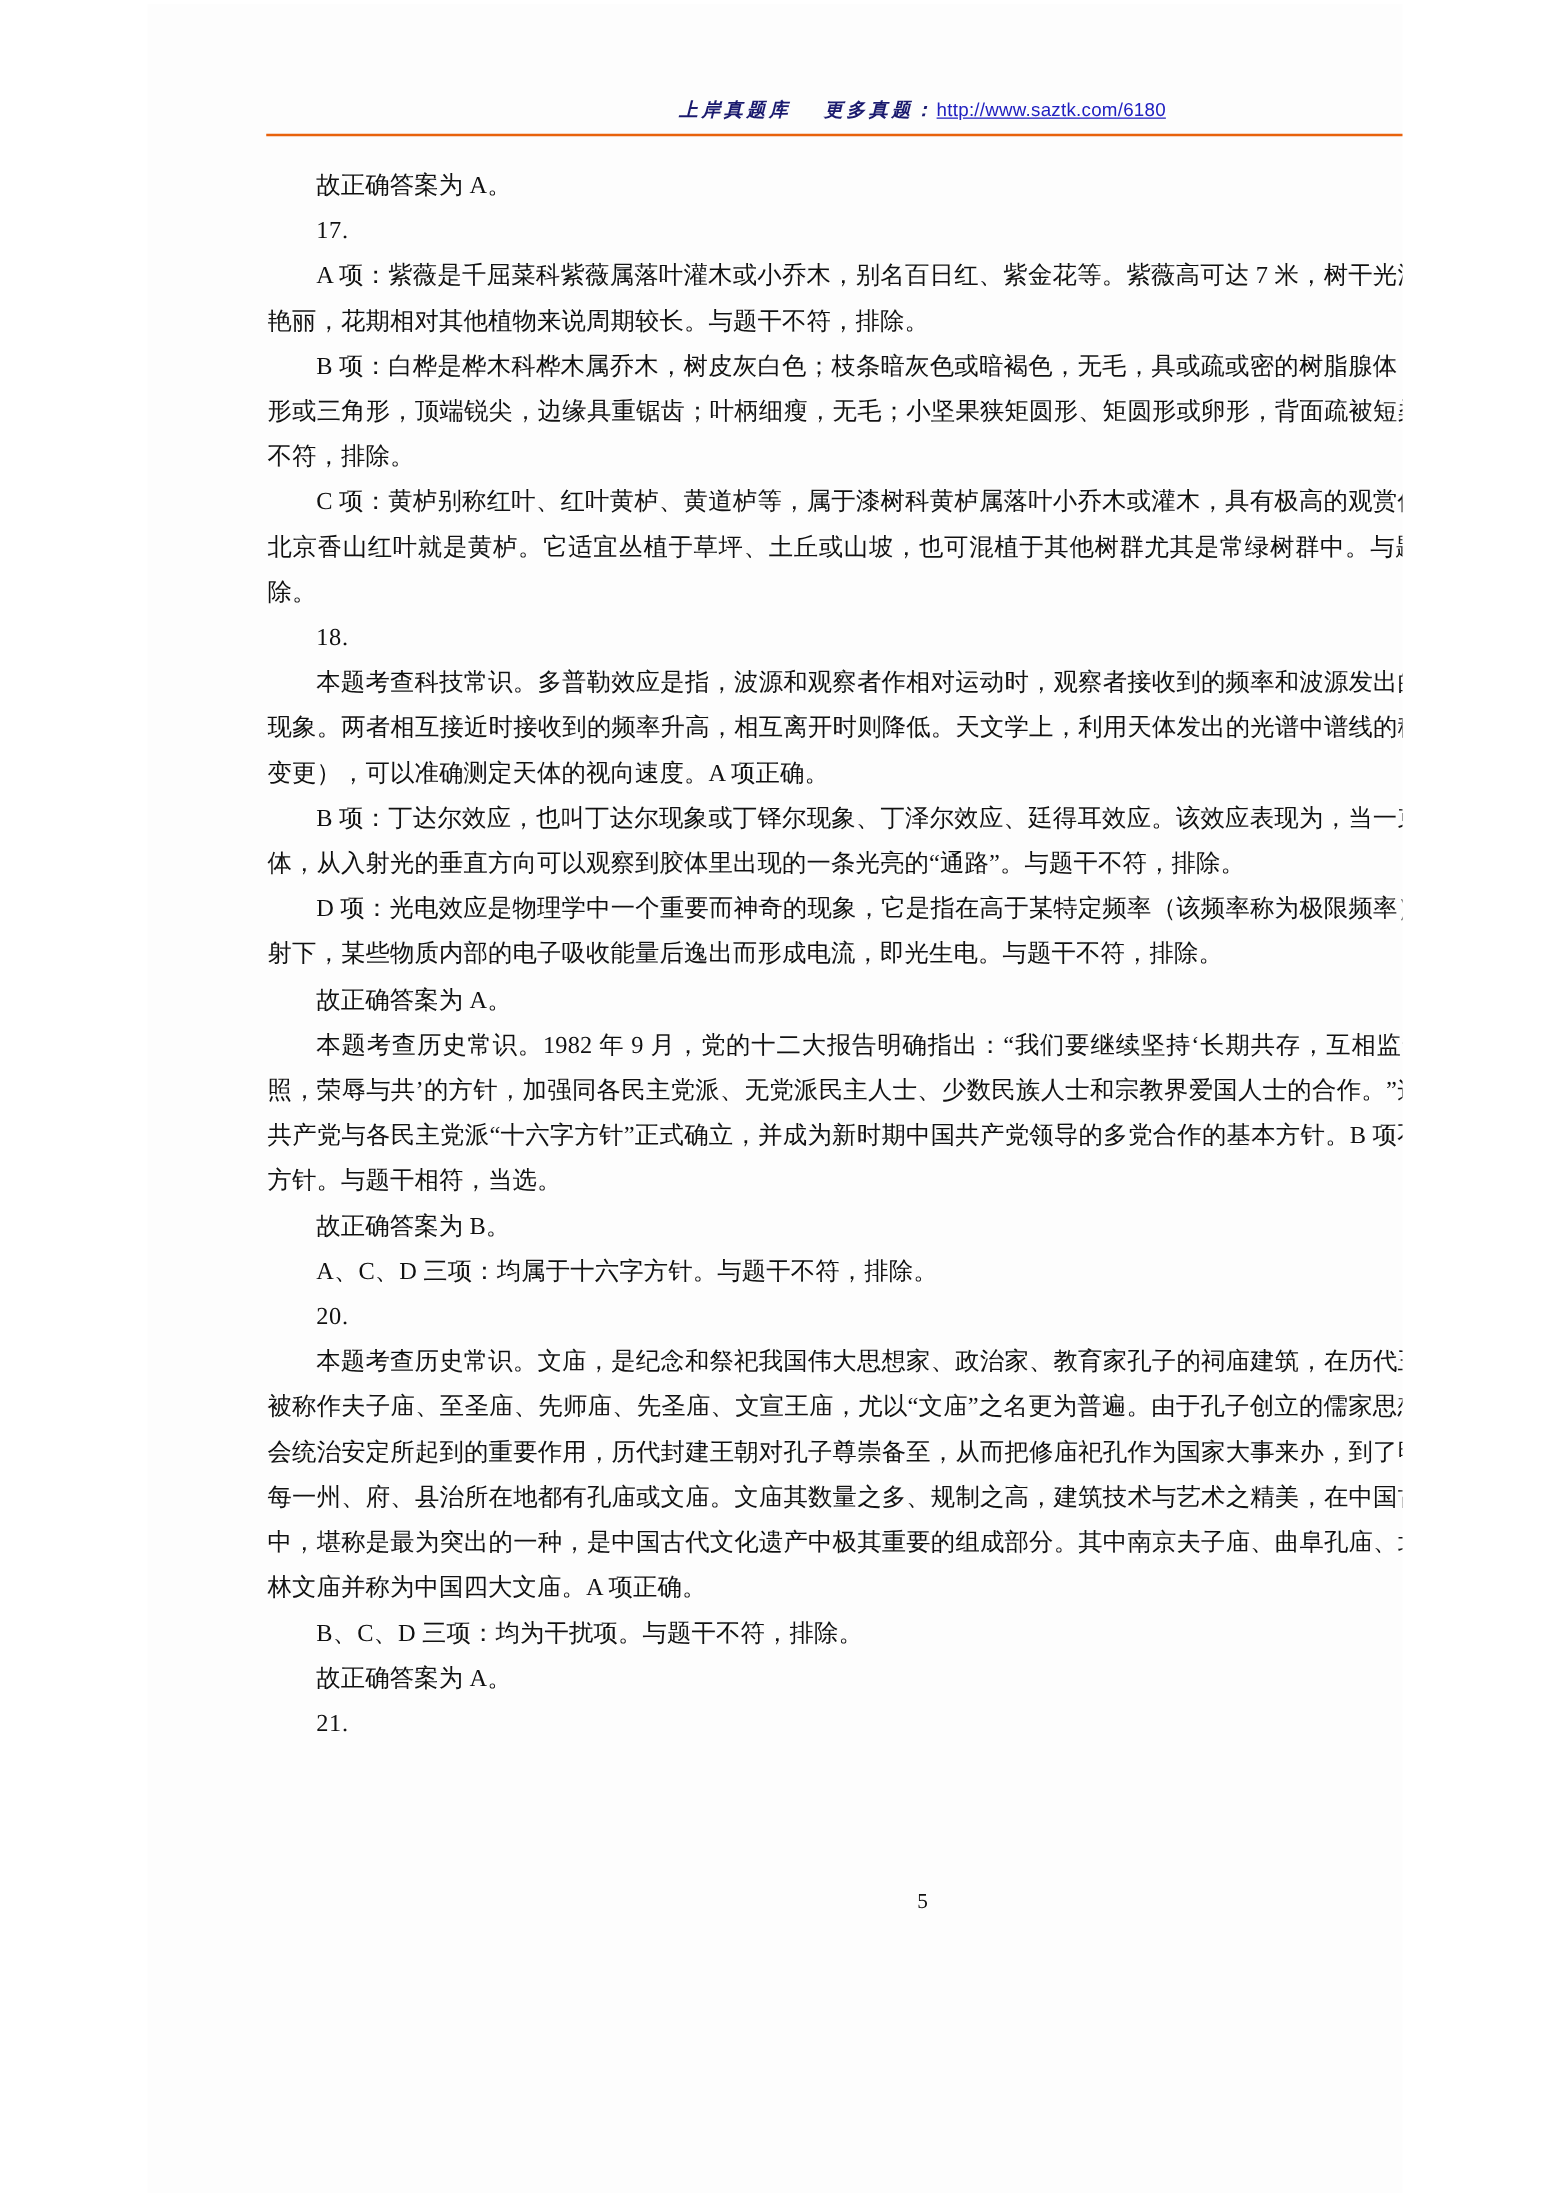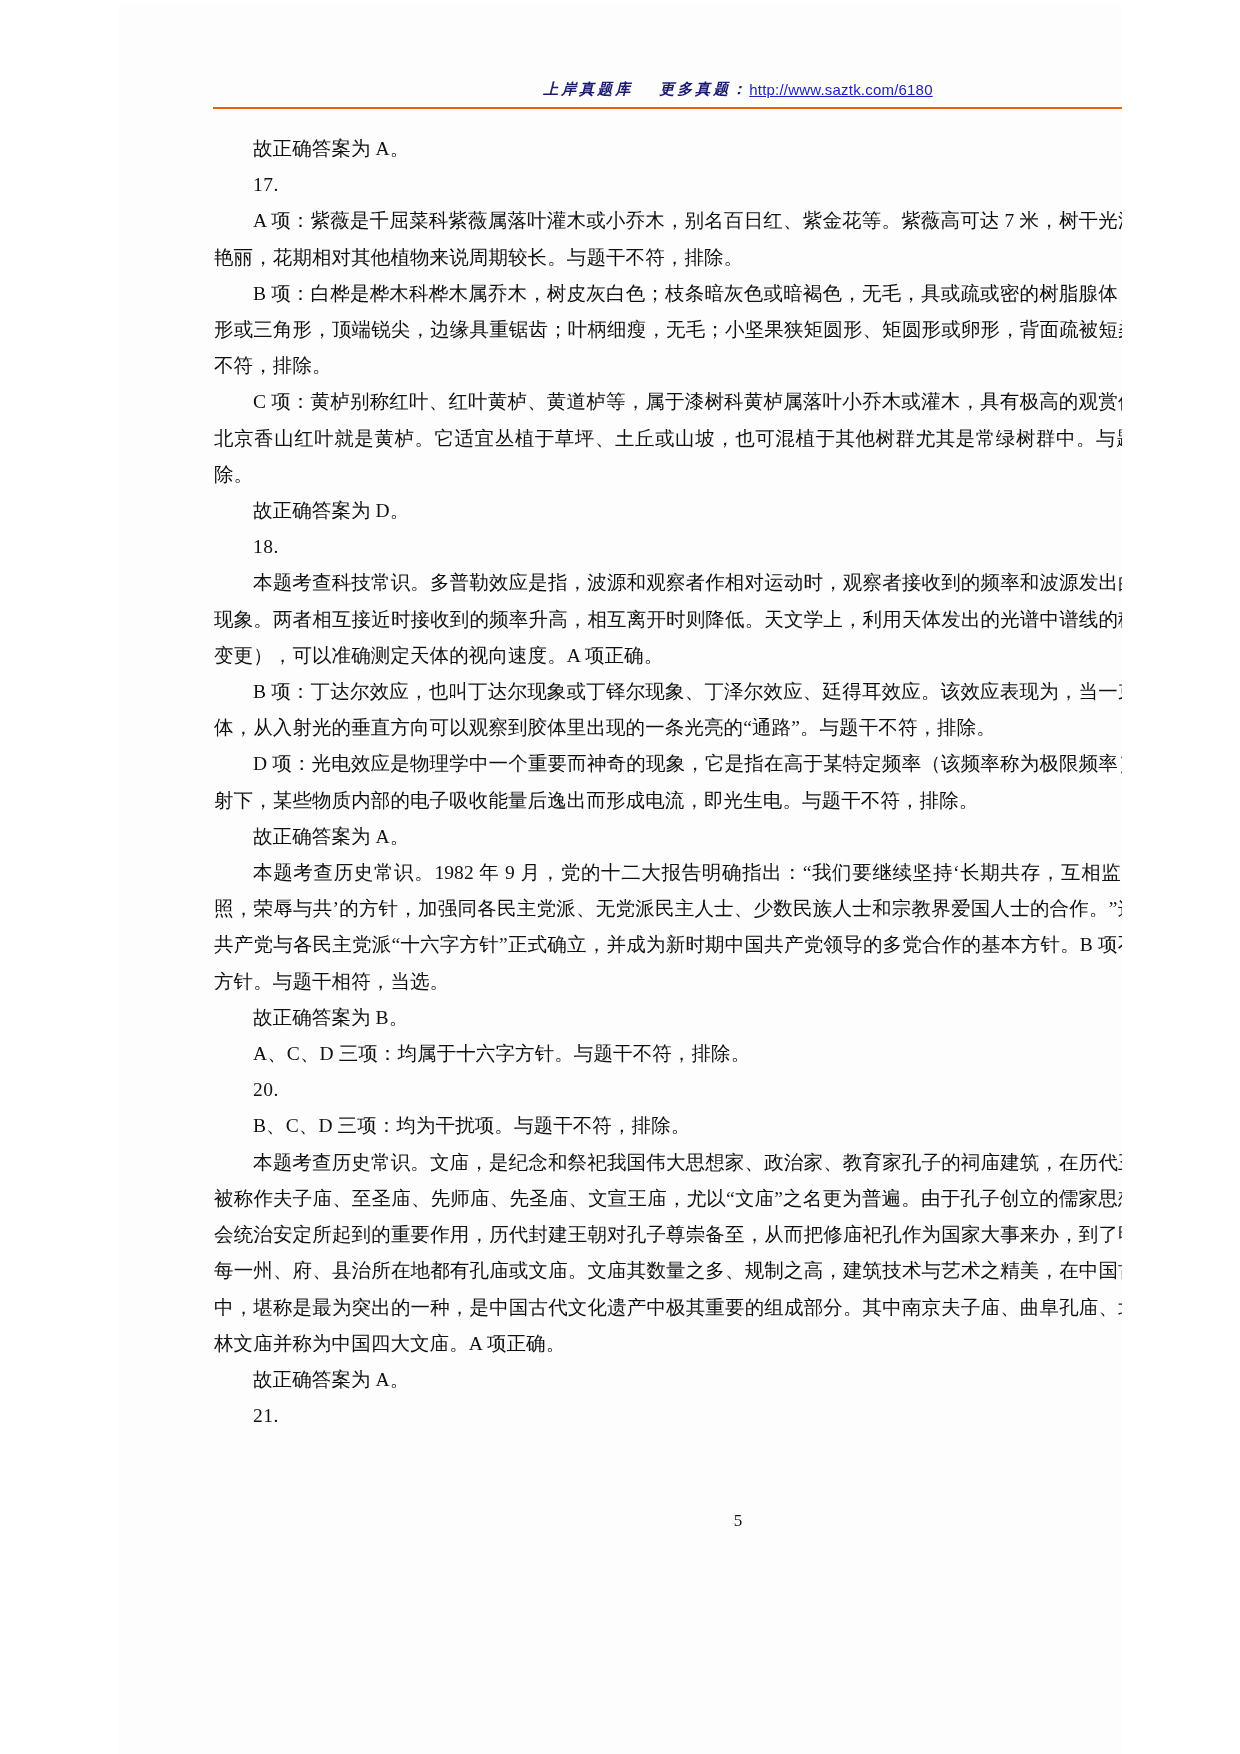--- a/index.html
+++ b/index.html
@@ -110,31 +110,30 @@
   </div>
 
   <div class="rule" style="background: rgb(232, 98, 12);"></div>
 
   <div class="content">
     <p class="para">故正确答案为 A。</p>
     <p class="para num">17.</p>
     <p class="para">A 项：紫薇是千屈菜科紫薇属落叶灌木或小乔木，别名百日红、紫金花等。紫薇高可达 7 米，树干光滑洁净，花朵艳丽，花期相对其他植物来说周期较长。与题干不符，排除。</p>
     <p class="para">B 项：白桦是桦木科桦木属乔木，树皮灰白色；枝条暗灰色或暗褐色，无毛，具或疏或密的树脂腺体；叶三角状卵形或三角形，顶端锐尖，边缘具重锯齿；叶柄细瘦，无毛；小坚果狭矩圆形、矩圆形或卵形，背面疏被短柔毛。与题干不符，排除。</p>
     <p class="para">C 项：黄栌别称红叶、红叶黄栌、黄道栌等，属于漆树科黄栌属落叶小乔木或灌木，具有极高的观赏价值，著名的北京香山红叶就是黄栌。它适宜丛植于草坪、土丘或山坡，也可混植于其他树群尤其是常绿树群中。与题干不符，排除。</p>
-    <p class="para">故正确答案为 D。</p>
     <p class="para num">18.</p>
     <p class="para">本题考查科技常识。多普勒效应是指，波源和观察者作相对运动时，观察者接收到的频率和波源发出的频率不同的现象。两者相互接近时接收到的频率升高，相互离开时则降低。天文学上，利用天体发出的光谱中谱线的移动（即频率变更），可以准确测定天体的视向速度。A 项正确。</p>
     <p class="para">B 项：丁达尔效应，也叫丁达尔现象或丁铎尔现象、丁泽尔效应、廷得耳效应。该效应表现为，当一束光线透过胶体，从入射光的垂直方向可以观察到胶体里出现的一条光亮的“通路”。与题干不符，排除。</p>
     <p class="para">D 项：光电效应是物理学中一个重要而神奇的现象，它是指在高于某特定频率（该频率称为极限频率）的电磁波照射下，某些物质内部的电子吸收能量后逸出而形成电流，即光生电。与题干不符，排除。</p>
     <p class="para">故正确答案为 A。</p>
     <p class="para">本题考查历史常识。1982 年 9 月，党的十二大报告明确指出：“我们要继续坚持‘长期共存，互相监督’，‘肝胆相照，荣辱与共’的方针，加强同各民主党派、无党派民主人士、少数民族人士和宗教界爱国人士的合作。”这标志着中国共产党与各民主党派“十六字方针”正式确立，并成为新时期中国共产党领导的多党合作的基本方针。B 项不属于十六字方针。与题干相符，当选。</p>
     <p class="para">故正确答案为 B。</p>
     <p class="para">A、C、D 三项：均属于十六字方针。与题干不符，排除。</p>
     <p class="para num">20.</p>
+    <p class="para">本题考查历史常识。文庙，是纪念和祭祀我国伟大思想家、政治家、教育家孔子的祠庙建筑，在历代王朝更迭中又被称作夫子庙、至圣庙、先师庙、先圣庙、文宣王庙，尤以“文庙”之名更为普遍。由于孔子创立的儒家思想对于维护社会统治安定所起到的重要作用，历代封建王朝对孔子尊崇备至，从而把修庙祀孔作为国家大事来办，到了明、清时期，每一州、府、县治所在地都有孔庙或文庙。文庙其数量之多、规制之高，建筑技术与艺术之精美，在中国古代建筑类型中，堪称是最为突出的一种，是中国古代文化遗产中极其重要的组成部分。其中南京夫子庙、曲阜孔庙、北京孔庙和吉林文庙并称为中国四大文庙。A 项正确。</p>
     <p class="para">B、C、D 三项：均为干扰项。与题干不符，排除。</p>
-    <p class="para">本题考查历史常识。文庙，是纪念和祭祀我国伟大思想家、政治家、教育家孔子的祠庙建筑，在历代王朝更迭中又被称作夫子庙、至圣庙、先师庙、先圣庙、文宣王庙，尤以“文庙”之名更为普遍。由于孔子创立的儒家思想对于维护社会统治安定所起到的重要作用，历代封建王朝对孔子尊崇备至，从而把修庙祀孔作为国家大事来办，到了明、清时期，每一州、府、县治所在地都有孔庙或文庙。文庙其数量之多、规制之高，建筑技术与艺术之精美，在中国古代建筑类型中，堪称是最为突出的一种，是中国古代文化遗产中极其重要的组成部分。其中南京夫子庙、曲阜孔庙、北京孔庙和吉林文庙并称为中国四大文庙。A 项正确。</p>
     <p class="para">故正确答案为 A。</p>
     <p class="para num">21.</p>
   </div>
 
   <div class="page-number">5</div>
 
 </div>
 
 </body></html>

